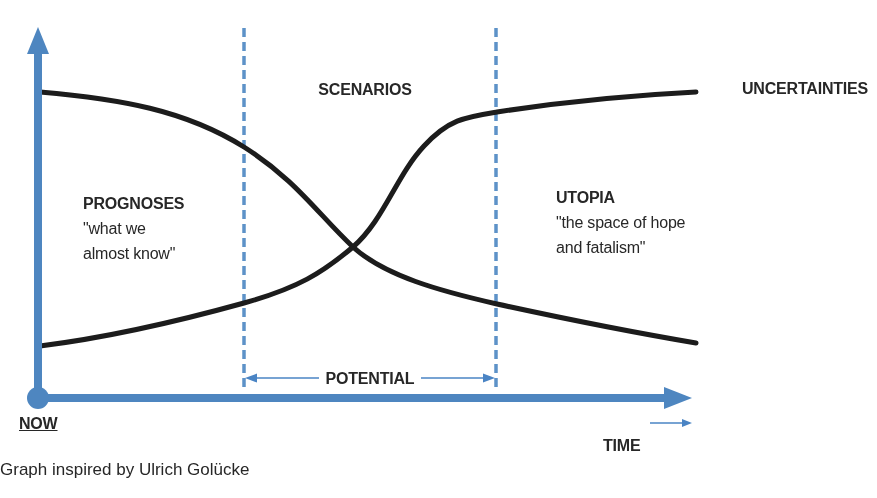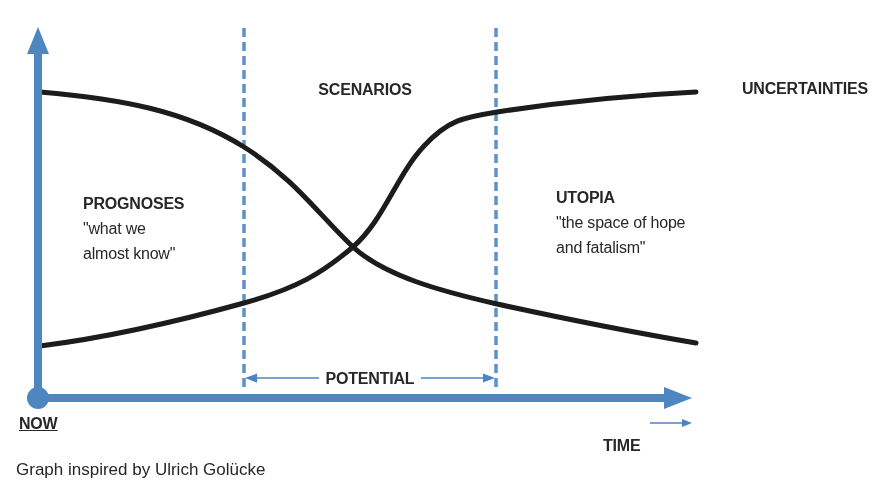--- a/index.html
+++ b/index.html
@@ -76,15 +76,15 @@
     <div>"the space of hope</div>
     <div>and fatalism"</div>
   </div>
 
   <div class="lbl bold center-xy" style="left:370px; top:379px;">POTENTIAL</div>
 
   <div class="lbl bold center-y" style="left:19px; top:424px;text-decoration:underline;">NOW</div>
 
   <div class="lbl bold center-y" style="left:603px; top:446px;">TIME</div>
 
-  <div class="lbl caption center-y" style="left:16px; top:470px;">Graph inspired by Ulrich Golücke</div>
+  <div class="lbl caption center-y" style="left:0; top:470px;">Graph inspired by Ulrich Golücke</div>
 
 </div>
 
 </body></html>

